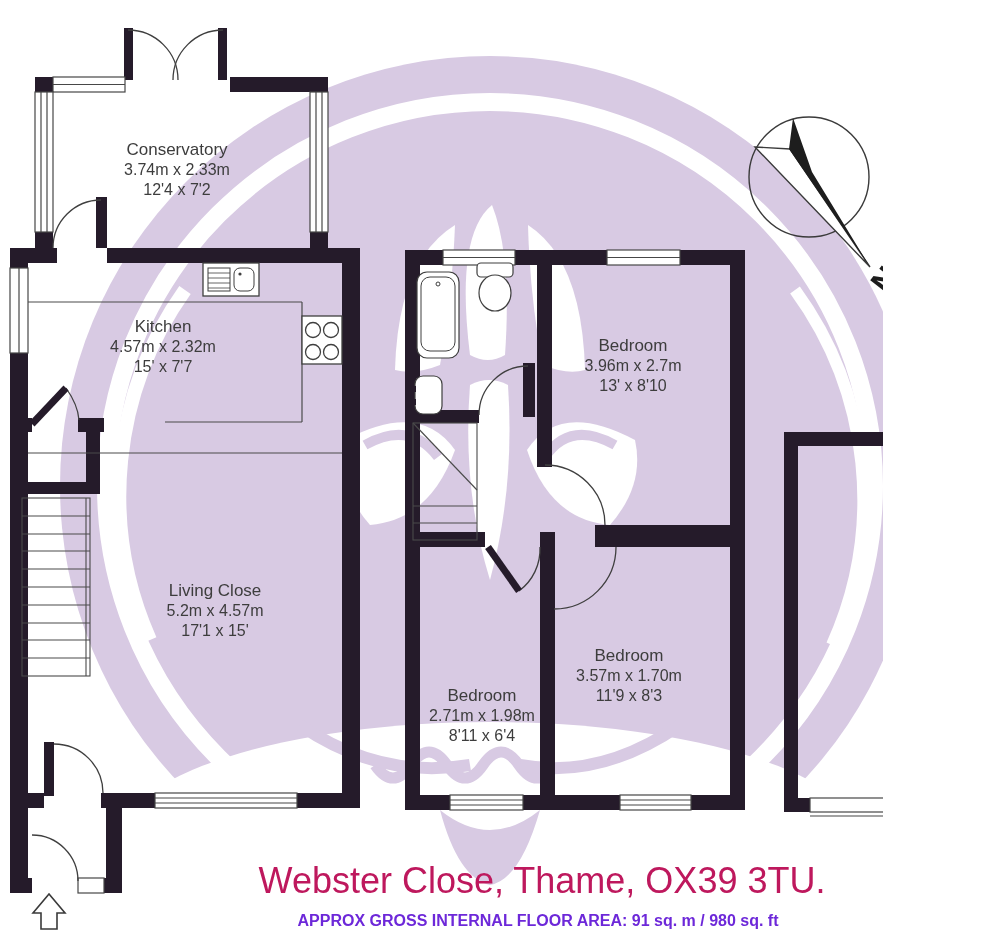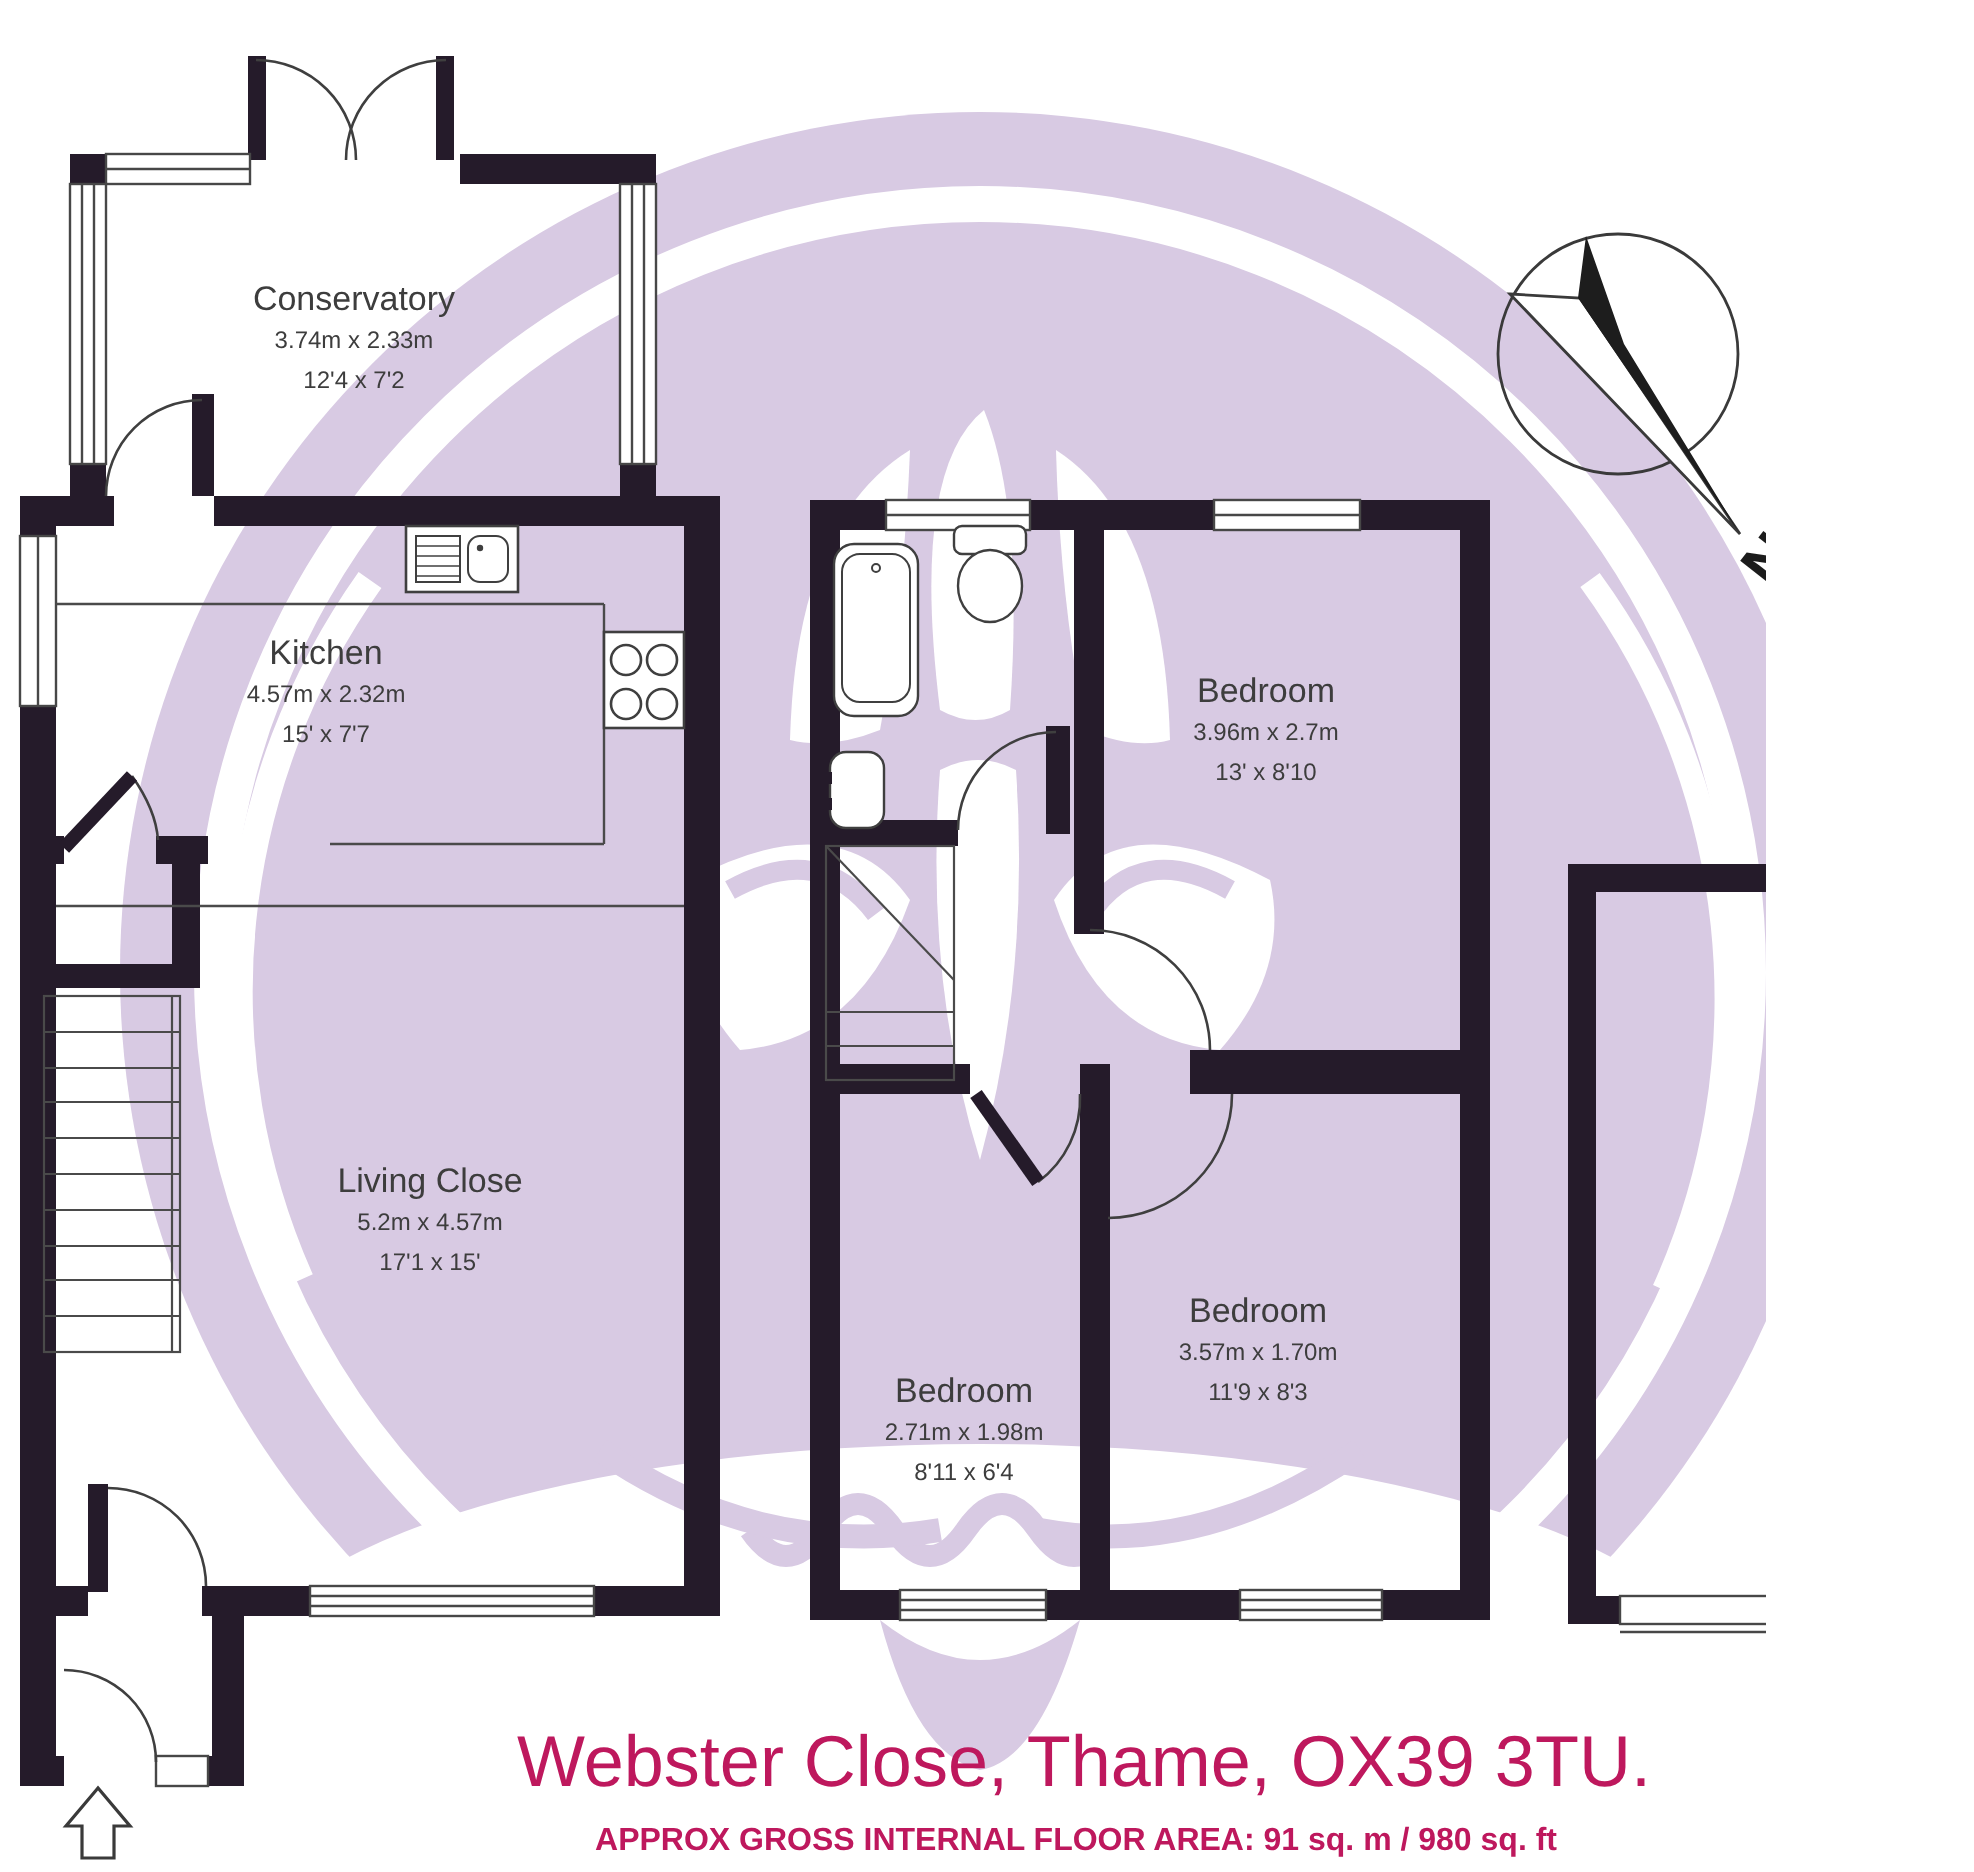--- a/index.html
+++ b/index.html
@@ -2,25 +2,25 @@
 <html><head>
 <meta charset="utf-8">
 <style>
   html,body{margin:0;padding:0;background:#fff;}
   #stage{position:relative;width:883px;height:936px;background:#ffffff;overflow:hidden;
          font-family:"Liberation Sans",sans-serif;margin-top:20px;}
   #stage svg{position:absolute;left:0;top:0;}
   .room-label{position:absolute;transform:translate(-50%,-50%);text-align:center;
               color:#3d3d3d;white-space:nowrap;z-index:5;}
   .room-name{display:block;font-size:17px;line-height:20px;}
-  .room-dim{display:block;font-size:12px;line-height:20px;}
+  .room-dim{display:block;font-size:16px;line-height:20px;}
   .plan-title{position:absolute;left:542px;top:861px;transform:translate(-50%,-50%);
               font-size:36px;color:#be185d;white-space:nowrap;z-index:6;}
   .plan-footer{position:absolute;left:538px;top:901px;transform:translate(-50%,-50%);
-               font-size:16px;font-weight:700;color:#be185d;white-space:nowrap;z-index:6;}
+               font-size:16px;font-weight:700;color:#6d28d9;white-space:nowrap;z-index:6;}
   .north-label{position:absolute;left:885px;top:260px;transform:translate(-50%,-50%) rotate(-52deg);
                font-size:32px;font-weight:700;color:#1c1c1c;z-index:6;}
 </style>
 </head>
 <body>
 
 <div id="stage">
 
   <svg width="987" height="936" viewBox="0 0 987 936">
     <g>

